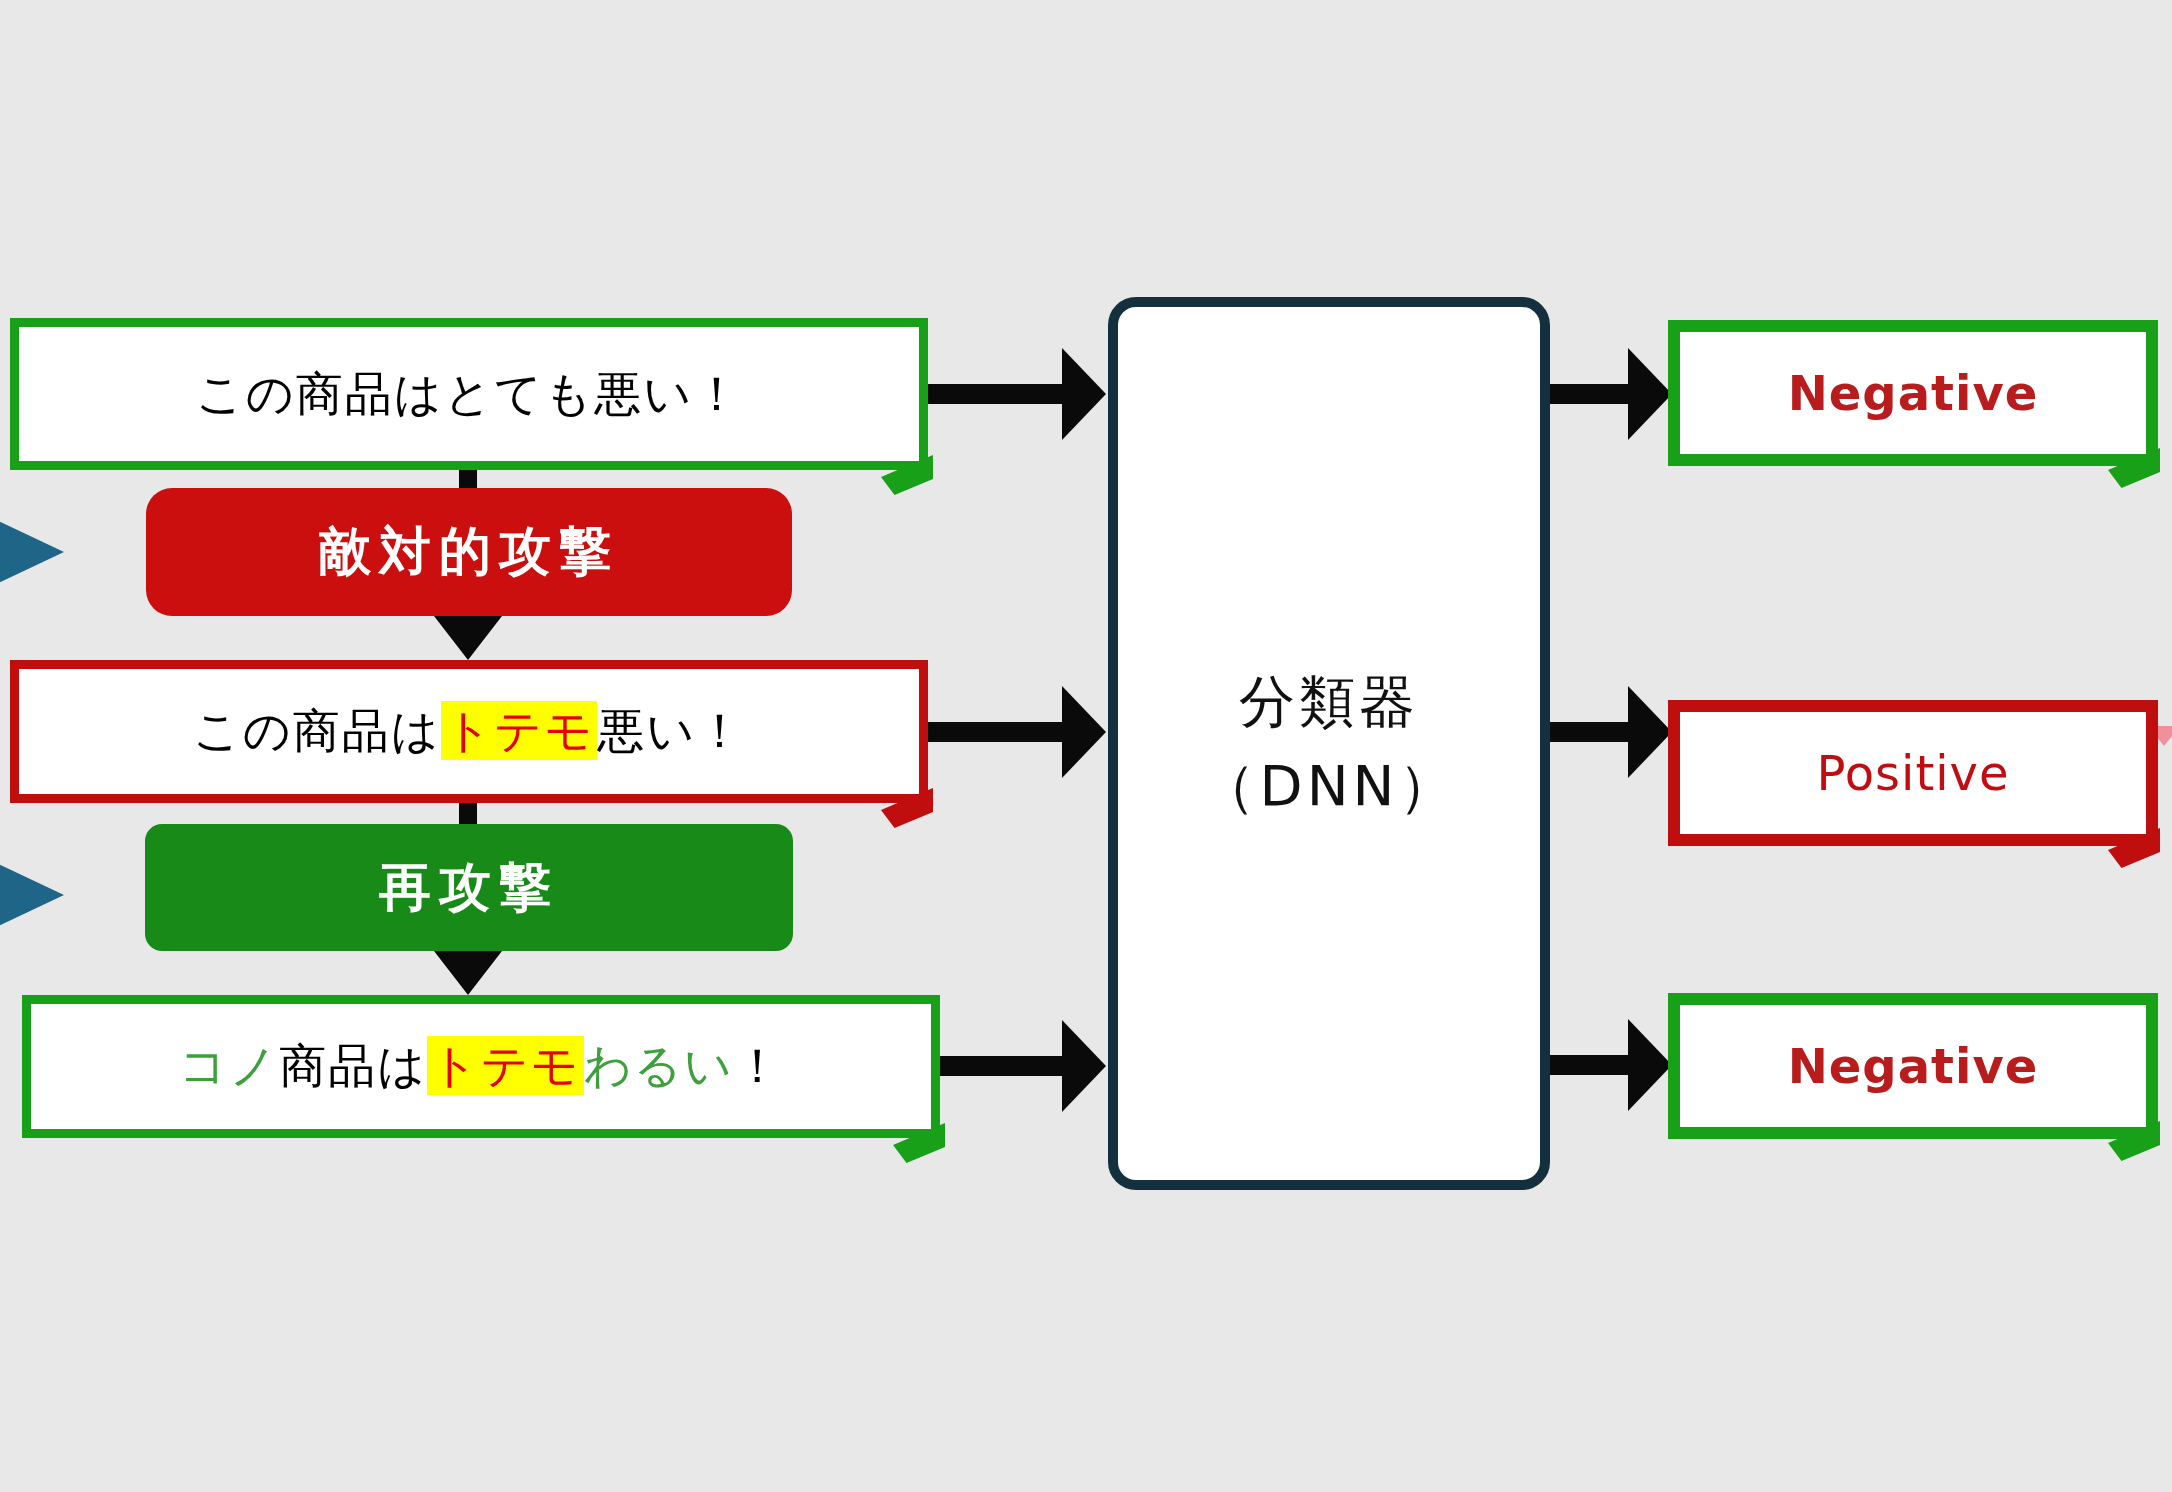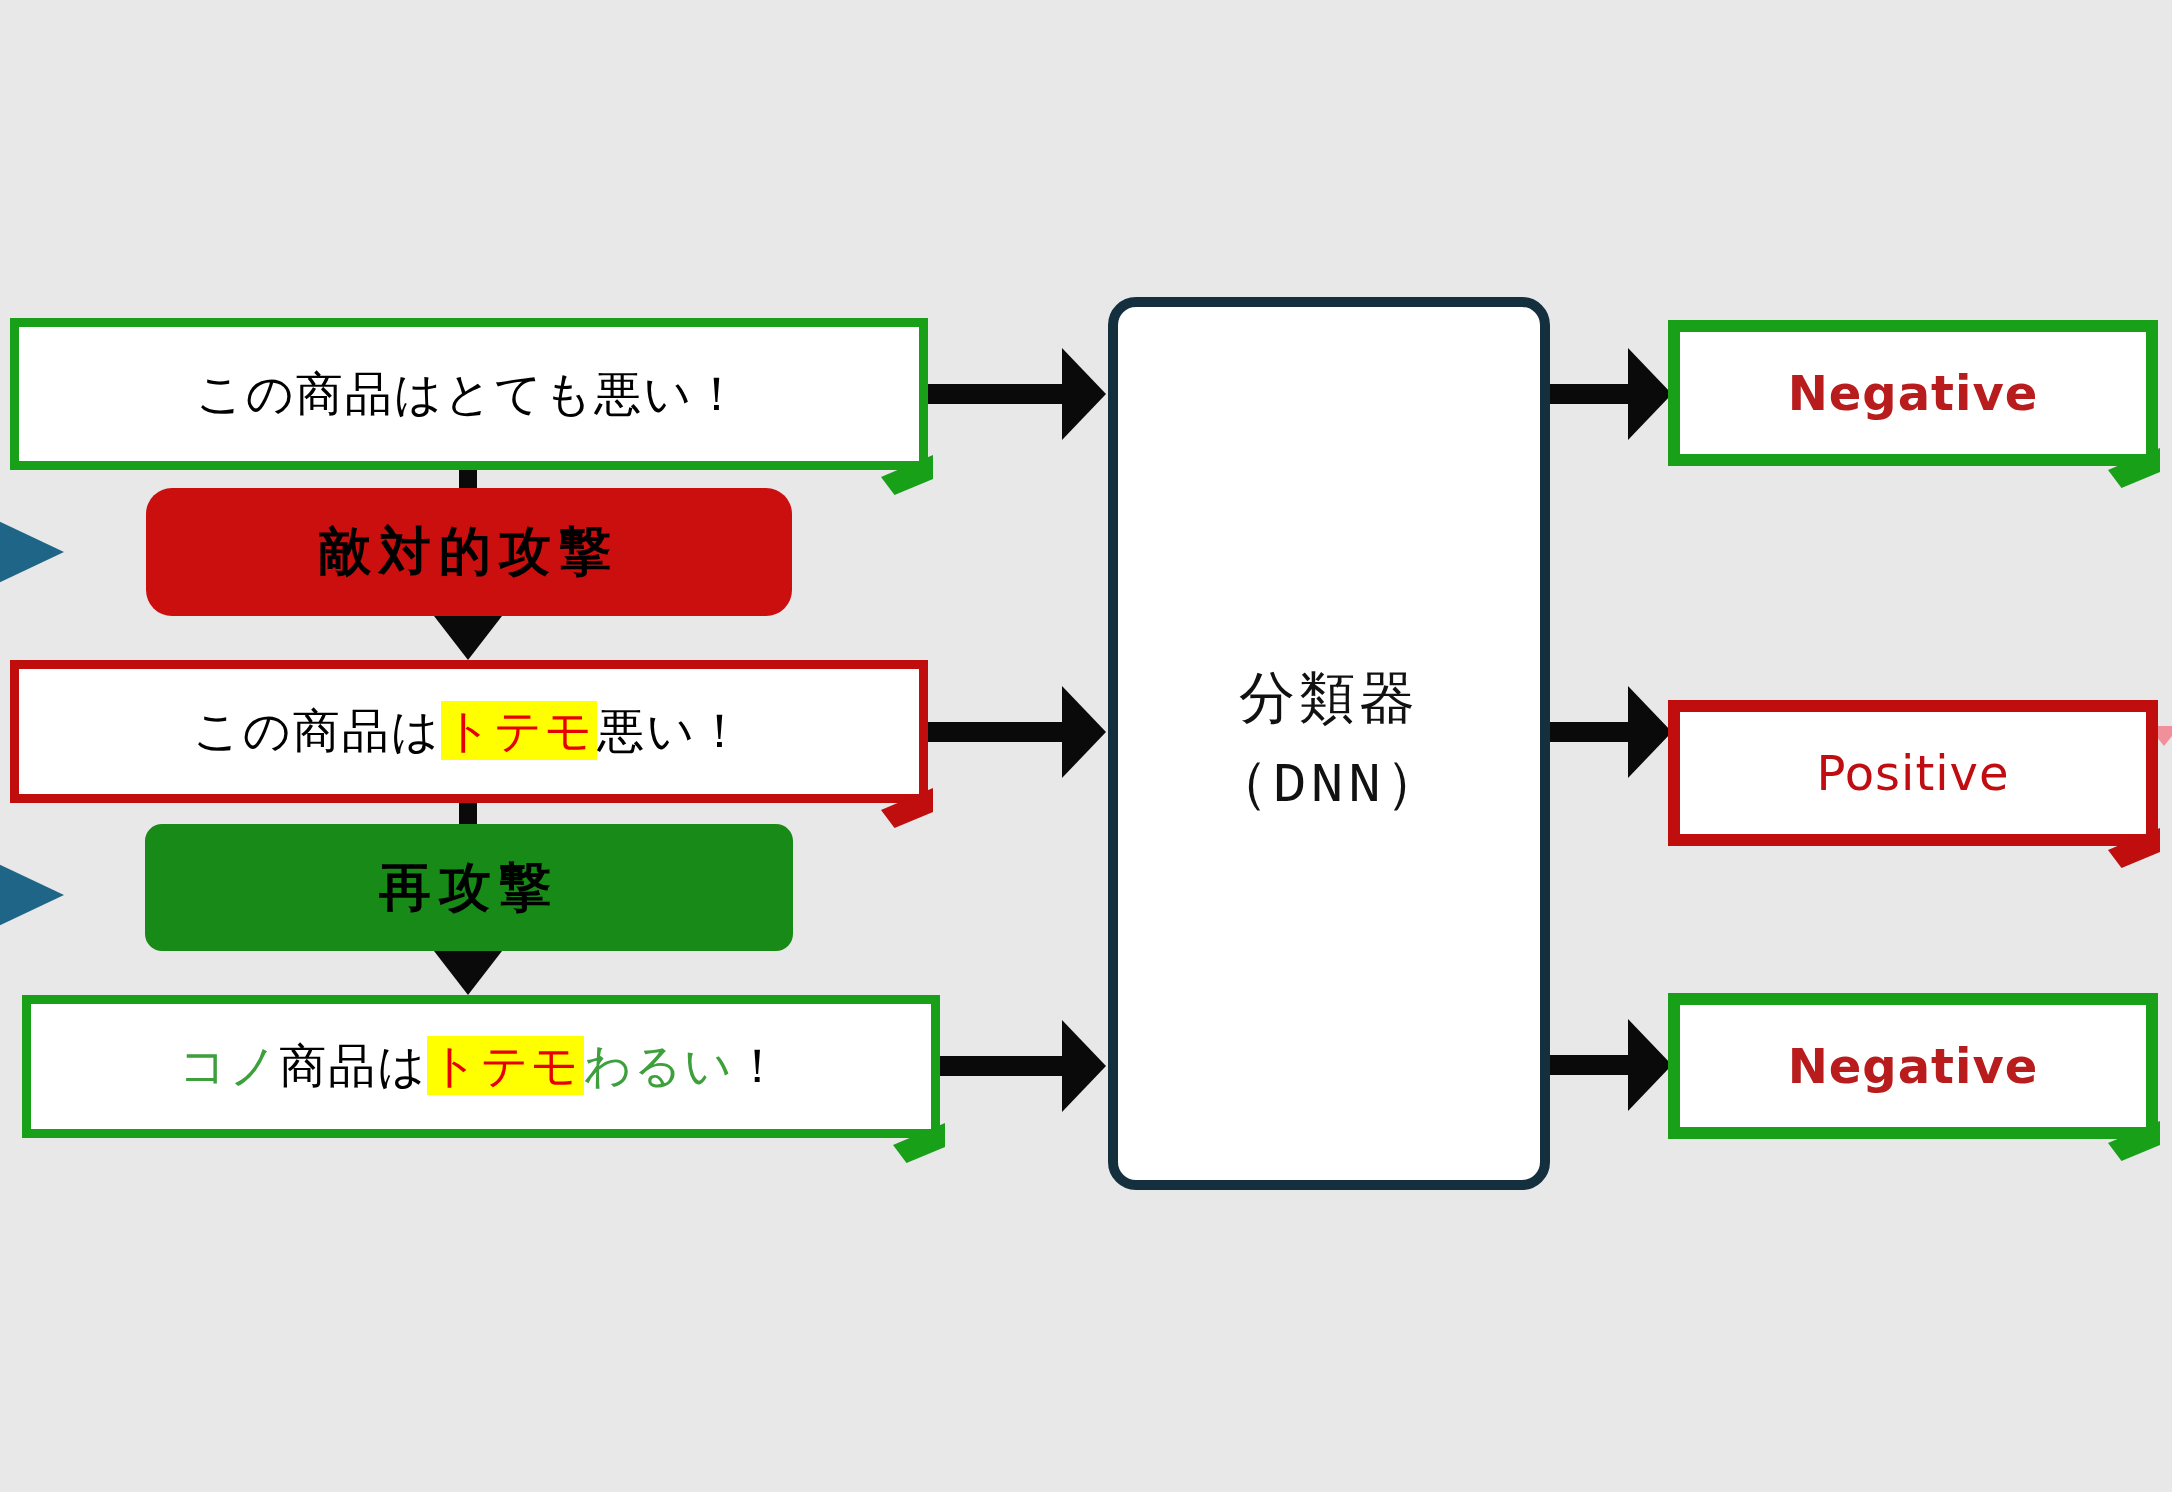--- a/index.html
+++ b/index.html
@@ -25,29 +25,29 @@
   .jp  { font-size:47px; color:#000; letter-spacing:2px; white-space:nowrap; }
   .hl  { background:#ffff00; color:#e60000; padding:2px 3px; }
   .gtxt{ color:#3da03d; }
   .out-label { font-size:48px; letter-spacing:1px; }
   .neg { color:#b91c1c;font-weight:bold; }
   .pos { color:#c00d12; }
   
   .pill {
     position:absolute; border-radius:26px; z-index:2;
     display:flex; align-items:center; justify-content:center;
-    color:#000000; font-weight:bold; font-size:52px; letter-spacing:8px;
+    color:#ffffff; font-weight:bold; font-size:52px; letter-spacing:8px;
   }
   .pill.attack   { background:#cb0e0e; }
   .pill.reattack { background:#178a17;border-radius:17px; }
   
   .classifier {
     position:absolute; left:1108px; top:297px; width:442px; height:893px;
     background:#ffffff; border:10px solid #14303f; border-radius:28px; z-index:2;
-    display:flex; flex-direction:column; align-items:center; justify-content:center;font-family:Liberation Mono, monospace;
+    display:flex; flex-direction:column; align-items:center; justify-content:center;
   }
   .classifier .line { font-size:56px; color:#111; line-height:1.5; letter-spacing:4px; }
   
   .vbar { position:absolute; width:18px; background:#0a0a0a; z-index:1; }
   .vhead{ position:absolute; width:0; height:0; z-index:1;
           border-left:34px solid transparent; border-right:34px solid transparent;
           border-top:44px solid #0a0a0a; }
   .hbar { position:absolute; height:20px; background:#0a0a0a; z-index:1; }
   .hhead{ position:absolute; width:0; height:0; z-index:1;
           border-top:46px solid transparent; border-bottom:46px solid transparent;

